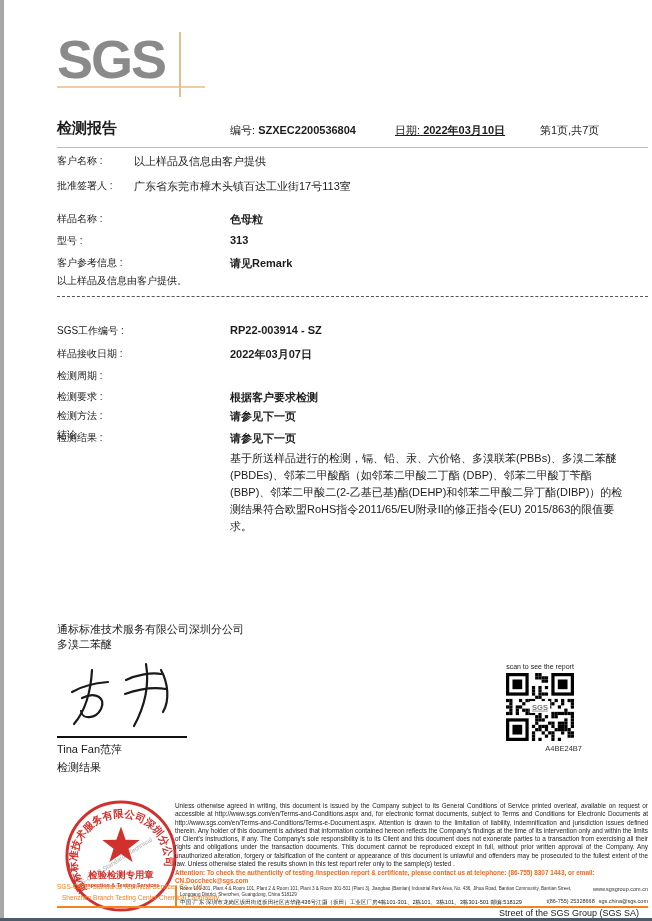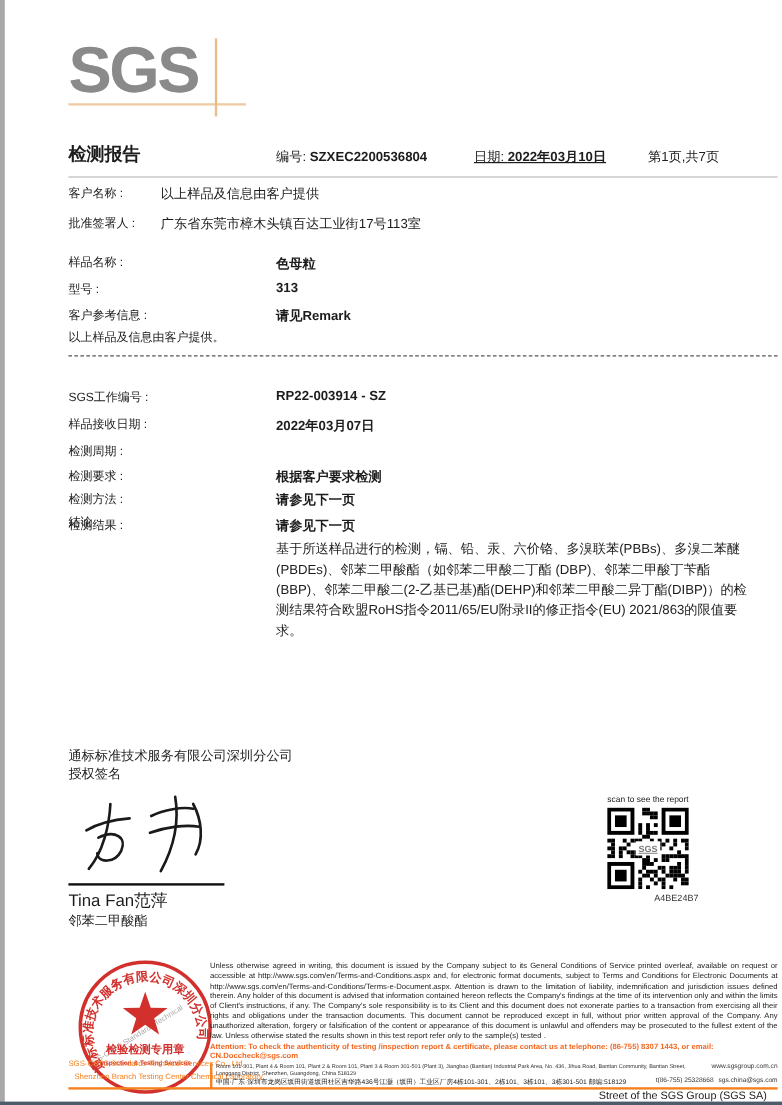--- a/index.html
+++ b/index.html
@@ -27,21 +27,21 @@
 
   .dashed { position:absolute; left:57px; top:296px; width:591px; border-top:1px dashed #555; }
 
   .conclusion { position:absolute; left:230px; top:450px; width:402px; font-size:11px; line-height:17px; }
 
   
   .sig-company { position:absolute; left:57px; top:622px; font-size:11px; }
   .sig-auth { position:absolute; left:57px; top:637px; font-size:11px; }
   .sig-svg { position:absolute; left:62px; top:658px; }
   .sig-line { position:absolute; left:57px; top:736px; width:130px; height:2px; background:#111; }
-  .sig-name { position:absolute; left:57px; top:742px; font-size:14px; }
+  .sig-name { position:absolute; left:57px; top:742px; font-size:11px; }
   .sig-title { position:absolute; left:57px; top:760px; font-size:11px; }
 
   
   .qr-caption { position:absolute; left:498px; top:663px; width:84px; text-align:center; font-size:7px; color:#222; }
   .qr-svg { position:absolute; left:506px; top:673px; }
   .qr-code-text { position:absolute; left:498px; top:744px; width:84px; text-align:right; font-size:7.5px; color:#333; }
 
   
   .stamp-svg { position:absolute; left:62px; top:797px; }
   .stamp-co1 { position:absolute; left:57px; top:883px; font-size:6.5px; color:#f58220; }
@@ -101,38 +101,38 @@
   <div class="val v2" style="top:347px">2022年03月07日</div>
   <div class="lbl" style="top:369px">检测周期 :</div>
   <div class="lbl" style="top:390px">检测要求 :</div>
   <div class="val v2" style="top:390px">根据客户要求检测</div>
   <div class="lbl" style="top:409px">检测方法 :</div>
   <div class="val v2" style="top:409px">请参见下一页</div>
   <div class="lbl" style="top:431px">检测结果 :</div>
   <div class="val v2" style="top:431px">请参见下一页</div>
 
   <div class="lbl" style="top:428px">结论 :</div>
-  <div class="conclusion">基于所送样品进行的检测，镉、铅、汞、六价铬、多溴联苯(PBBs)、多溴二苯醚(PBDEs)、邻苯二甲酸酯（如邻苯二甲酸二丁酯 (DBP)、邻苯二甲酸丁苄酯(BBP)、邻苯二甲酸二(2-乙基已基)酯(DEHP)和邻苯二甲酸二异丁酯(DIBP)）的检测结果符合欧盟RoHS指令2011/65/EU附录II的修正指令(EU) 2021/863的限值要求。</div>
+  <div class="conclusion">基于所送样品进行的检测，镉、铅、汞、六价铬、多溴联苯(PBBs)、多溴二苯醚(PBDEs)、邻苯二甲酸酯（如邻苯二甲酸二丁酯 (DBP)、邻苯二甲酸丁苄酯(BBP)、邻苯二甲酸二(2-乙基已基)酯(DEHP)和邻苯二甲酸二异丁酯(DIBP)）的检测结果符合欧盟RoHS指令2011/65/EU附录II的修正指令(EU) 2015/863的限值要求。</div>
 
   <div class="sig-company">通标标准技术服务有限公司深圳分公司</div>
-  <div class="sig-auth">授权签名</div>
+  <div class="sig-auth">多溴二苯醚</div>
   <svg class="sig-svg" width="145" height="78" viewBox="0 0 145 78">
     <g fill="none" stroke="#1a1a1a" stroke-width="2.2" stroke-linecap="round">
       <path d="M10,34 C20,28 34,25 46,24"></path>
       <path d="M30,12 C29,30 24,52 12,66"></path>
       <path d="M20,40 C34,33 44,40 39,51 C34,61 20,62 19,53"></path>
       <path d="M64,22 C74,17 90,14 99,16"></path>
       <path d="M84,6 C87,24 84,46 72,68"></path>
       <path d="M63,36 C77,31 93,29 104,31"></path>
       <path d="M99,12 C106,25 108,42 101,54"></path>
     </g>
   </svg>
   <div class="sig-line"></div>
   <div class="sig-name">Tina Fan范萍</div>
-  <div class="sig-title">邻苯二甲酸酯</div>
+  <div class="sig-title">检测结果</div>
 
   <div class="qr-caption">scan to see the report</div>
   <svg class="qr-svg" width="68" height="68" viewBox="0 0 63 63">
       <rect x="0" y="0" width="63" height="63" fill="#fff"></rect>
       <g fill="#000">
         <rect x="27" y="0" width="3" height="3"></rect>
         <rect x="30" y="0" width="3" height="3"></rect>
         <rect x="27" y="3" width="3" height="3"></rect>
         <rect x="30" y="3" width="3" height="3"></rect>
         <rect x="33" y="3" width="3" height="3"></rect>

